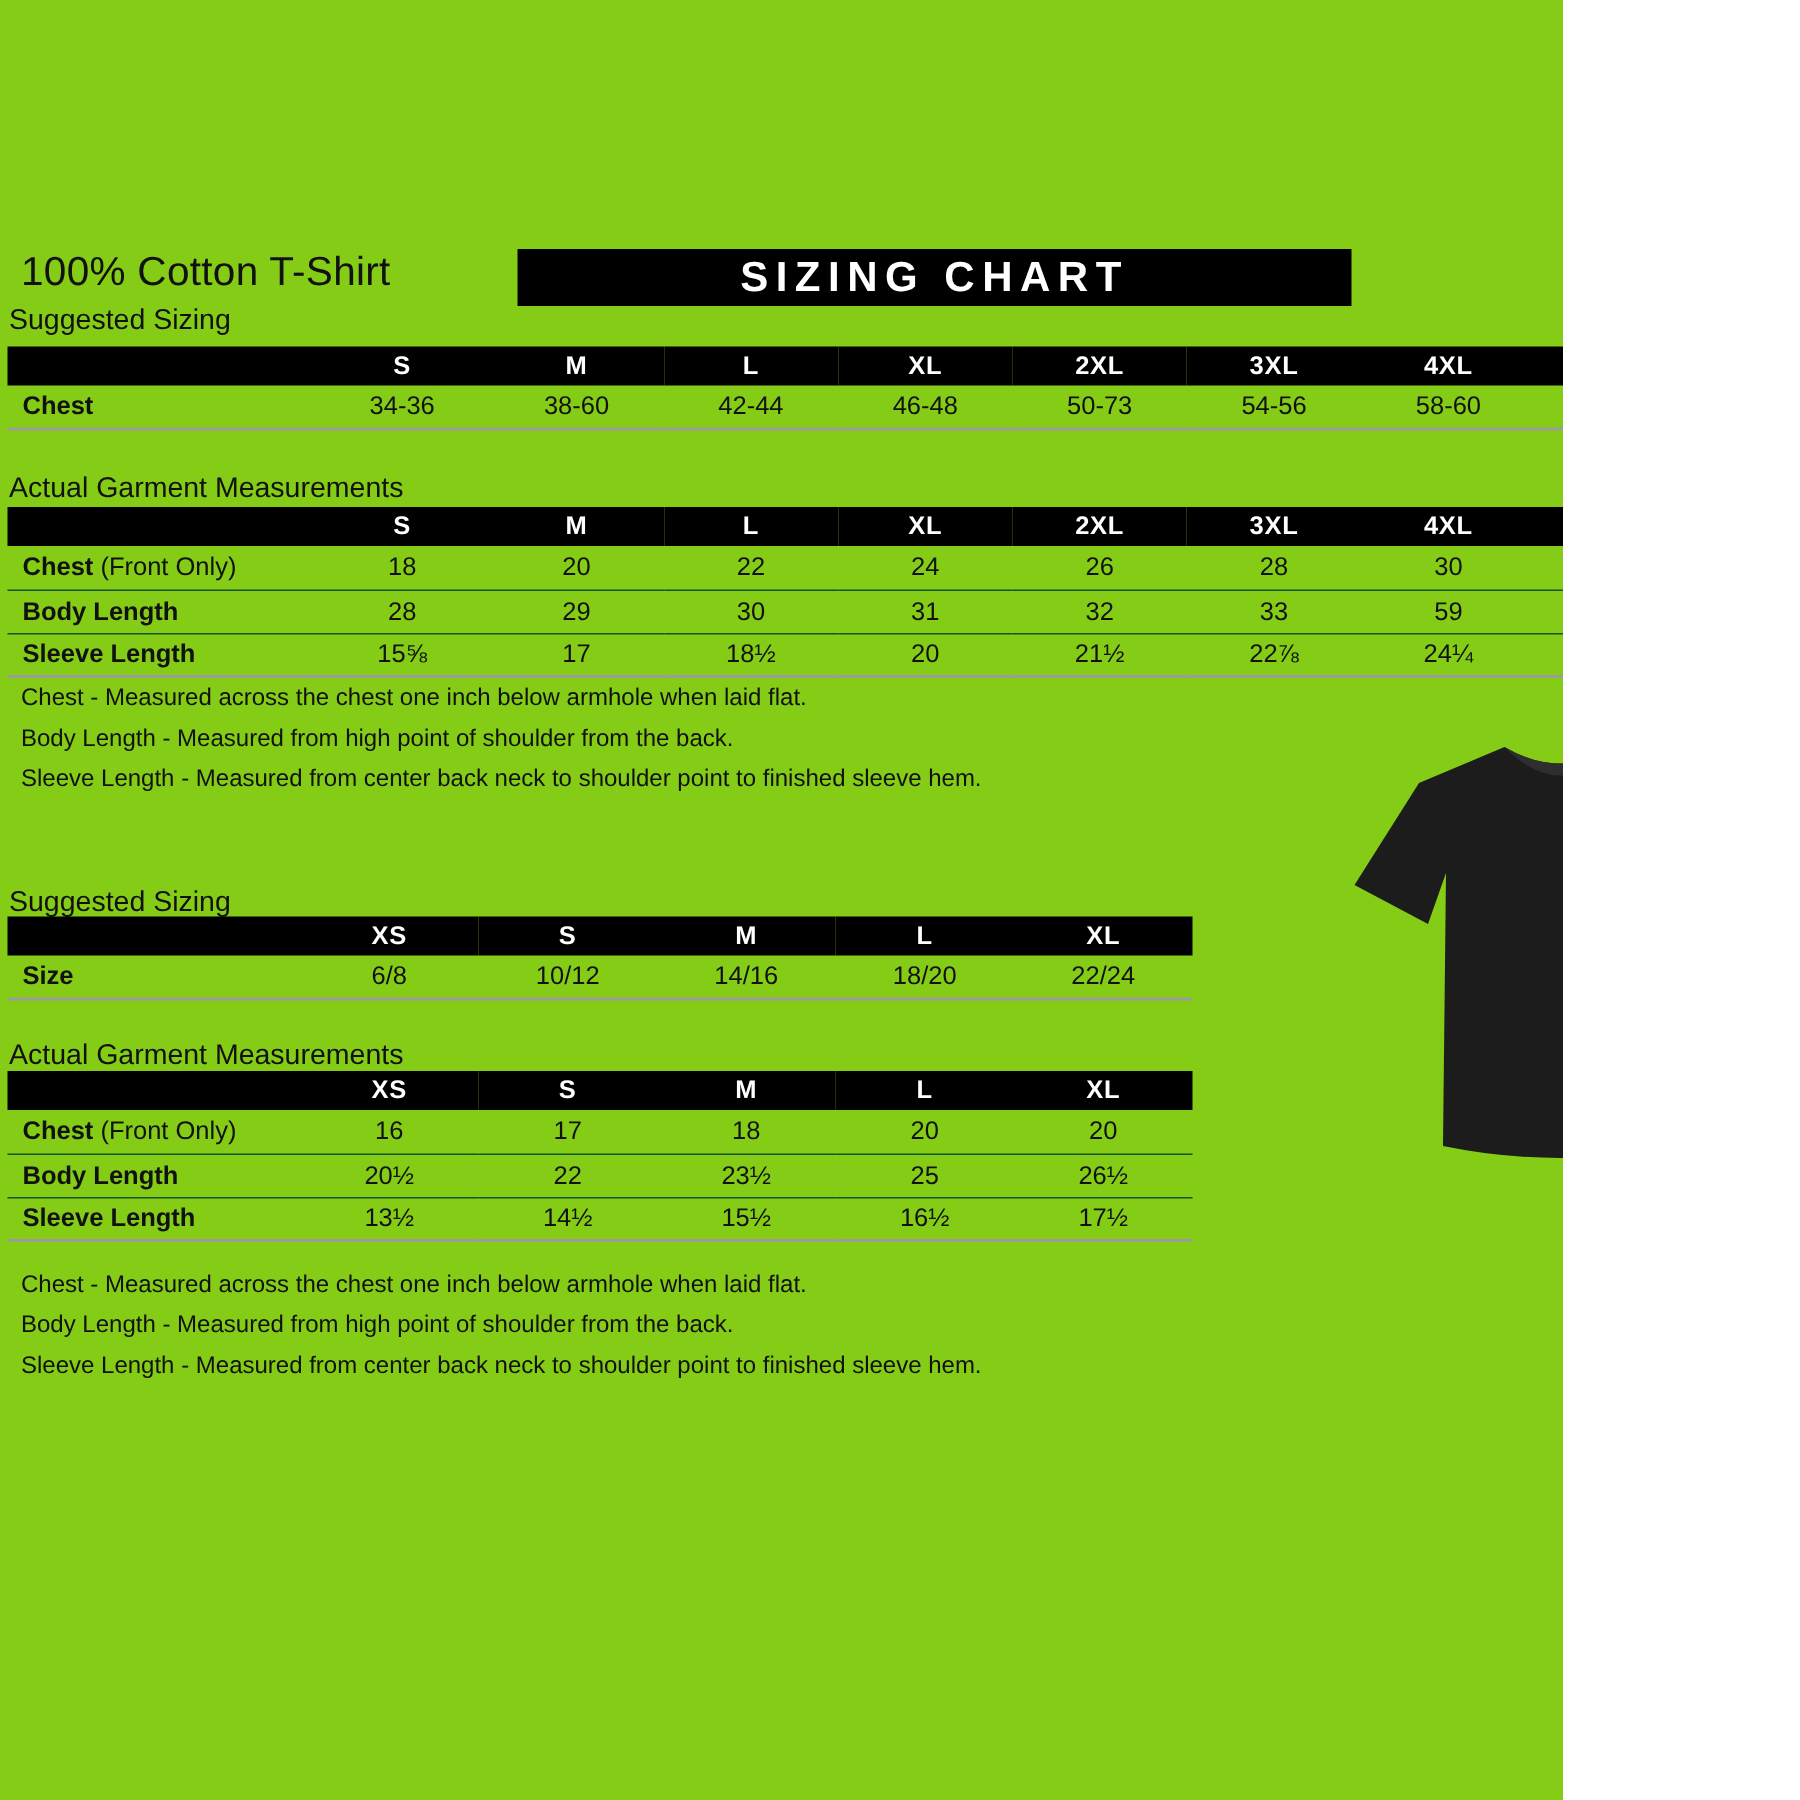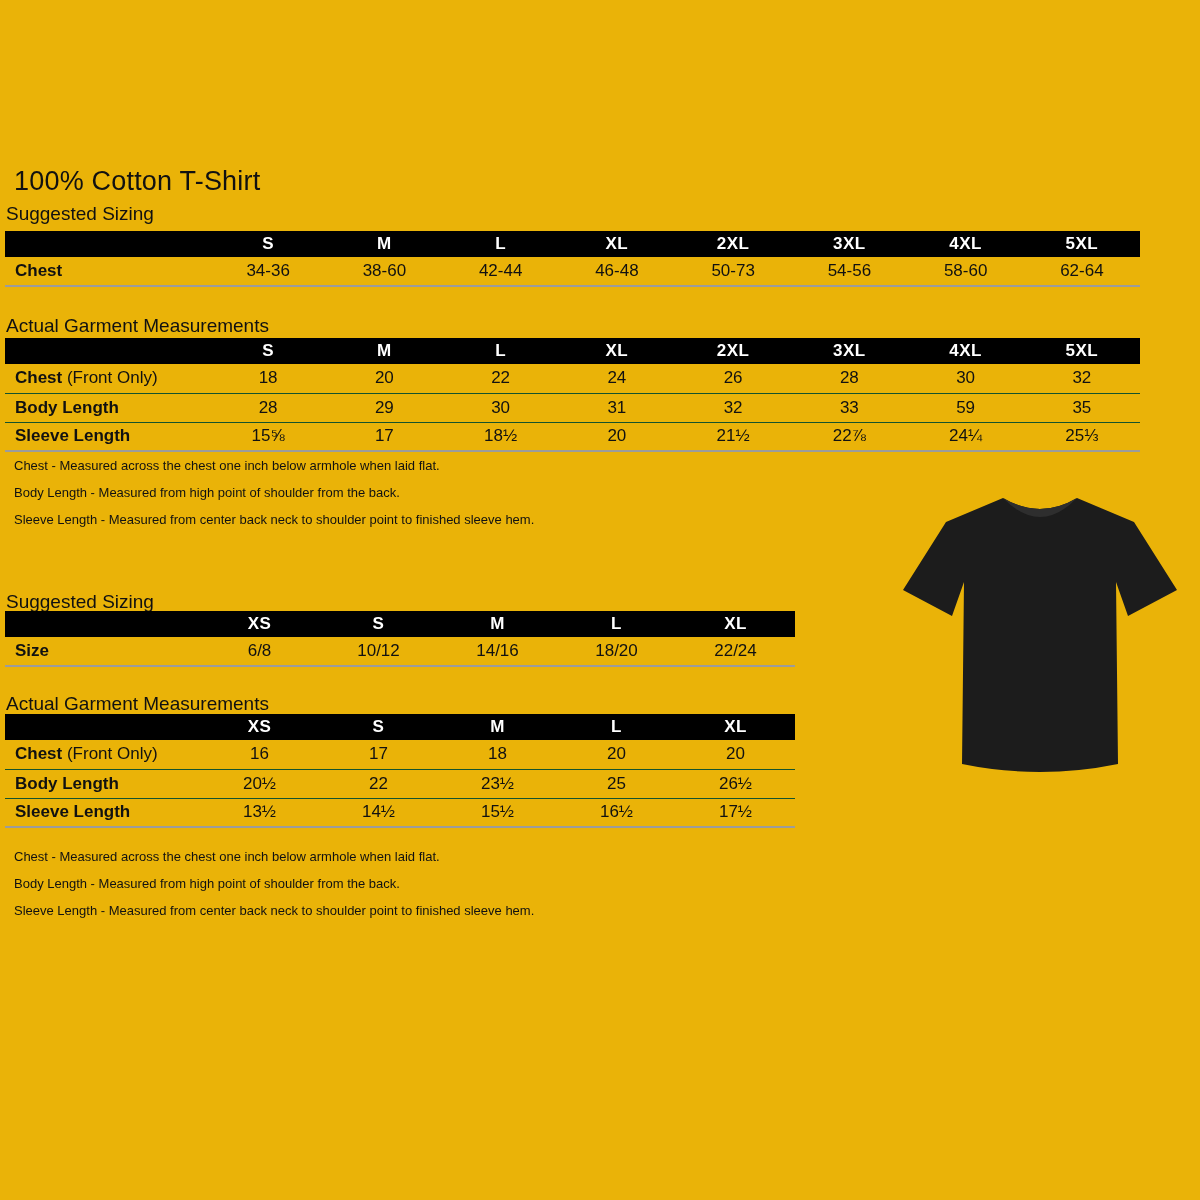--- a/index.html
+++ b/index.html
@@ -2,21 +2,21 @@
 <html><head>
 <meta charset="utf-8">
 <style>
   * { margin:0; padding:0; box-sizing:border-box; }
   html,body { background:#fff; }
   body {
     width:1200px; height:1200px;
     font-family:"Liberation Sans", sans-serif;
     color:#111;
   }
-  #canvas { position:relative; width:1200px; height:1200px; background:#eab308; overflow:hidden; }
+  #canvas { position:relative; width:1042px; height:1200px; background:#84cc16; overflow:hidden; }
 
   .abs { position:absolute; }
 
   #page-title { left:14px; top:166px; font-size:27px; font-weight:400; letter-spacing:0.2px; }
   #banner {
     left:345px; top:166px; width:556px; height:38px;
     background:#000; color:#fff;
     display:flex; align-items:center; justify-content:center;
     font-size:28px; font-weight:700; letter-spacing:5px;
   }
@@ -26,21 +26,21 @@
   #label-youth-suggested { left:6px; top:591px; }
   #label-youth-actual    { left:6px; top:693px; }
 
   #table-adult-suggested { left:5px; top:231px; }
   #table-adult-actual    { left:5px; top:338px; }
   #table-youth-suggested { left:5px; top:611px; }
   #table-youth-actual    { left:5px; top:714px; }
 
   #youth-title { left:5px; top:549px; font-size:27px; font-weight:700; }
 
-  .notes { font-size:13px; line-height:27px; color:#111; }
+  .notes { font-size:16px; line-height:27px; color:#111; }
   #notes-adult { left:14px; top:452px; }
   #notes-youth { left:14px; top:843px; }
   .note { white-space:nowrap; }
 
   .size-table { border-collapse:collapse; table-layout:fixed; font-size:17px; color:#111; }
   .size-table thead th {
     background:#000; color:#fff; font-weight:700;
     height:26px; text-align:center; font-size:17px; letter-spacing:0.5px;
   }
   .size-table tbody td { height:29px; text-align:center; border-bottom:1px solid #14532d; font-size:17px; }
@@ -50,20 +50,23 @@
 
   #tshirt { left:890px; top:468px; width:300px; height:352px; }
 </style>
 </head>
 <body>
 
 <div id="canvas">
 
   <h1 id="page-title" class="abs">100% Cotton T-Shirt</h1>
 
+  <div id="banner" class="abs">
+    <span>SIZING CHART</span>
+  </div>
 
   <div id="label-adult-suggested" class="abs sec-label">Suggested Sizing</div>
 
   <div id="table-adult-suggested" class="abs">
       <table class="size-table" style="width:1135px">
         <colgroup>
           <col style="width:205px">
           <col>
           <col>
           <col>

